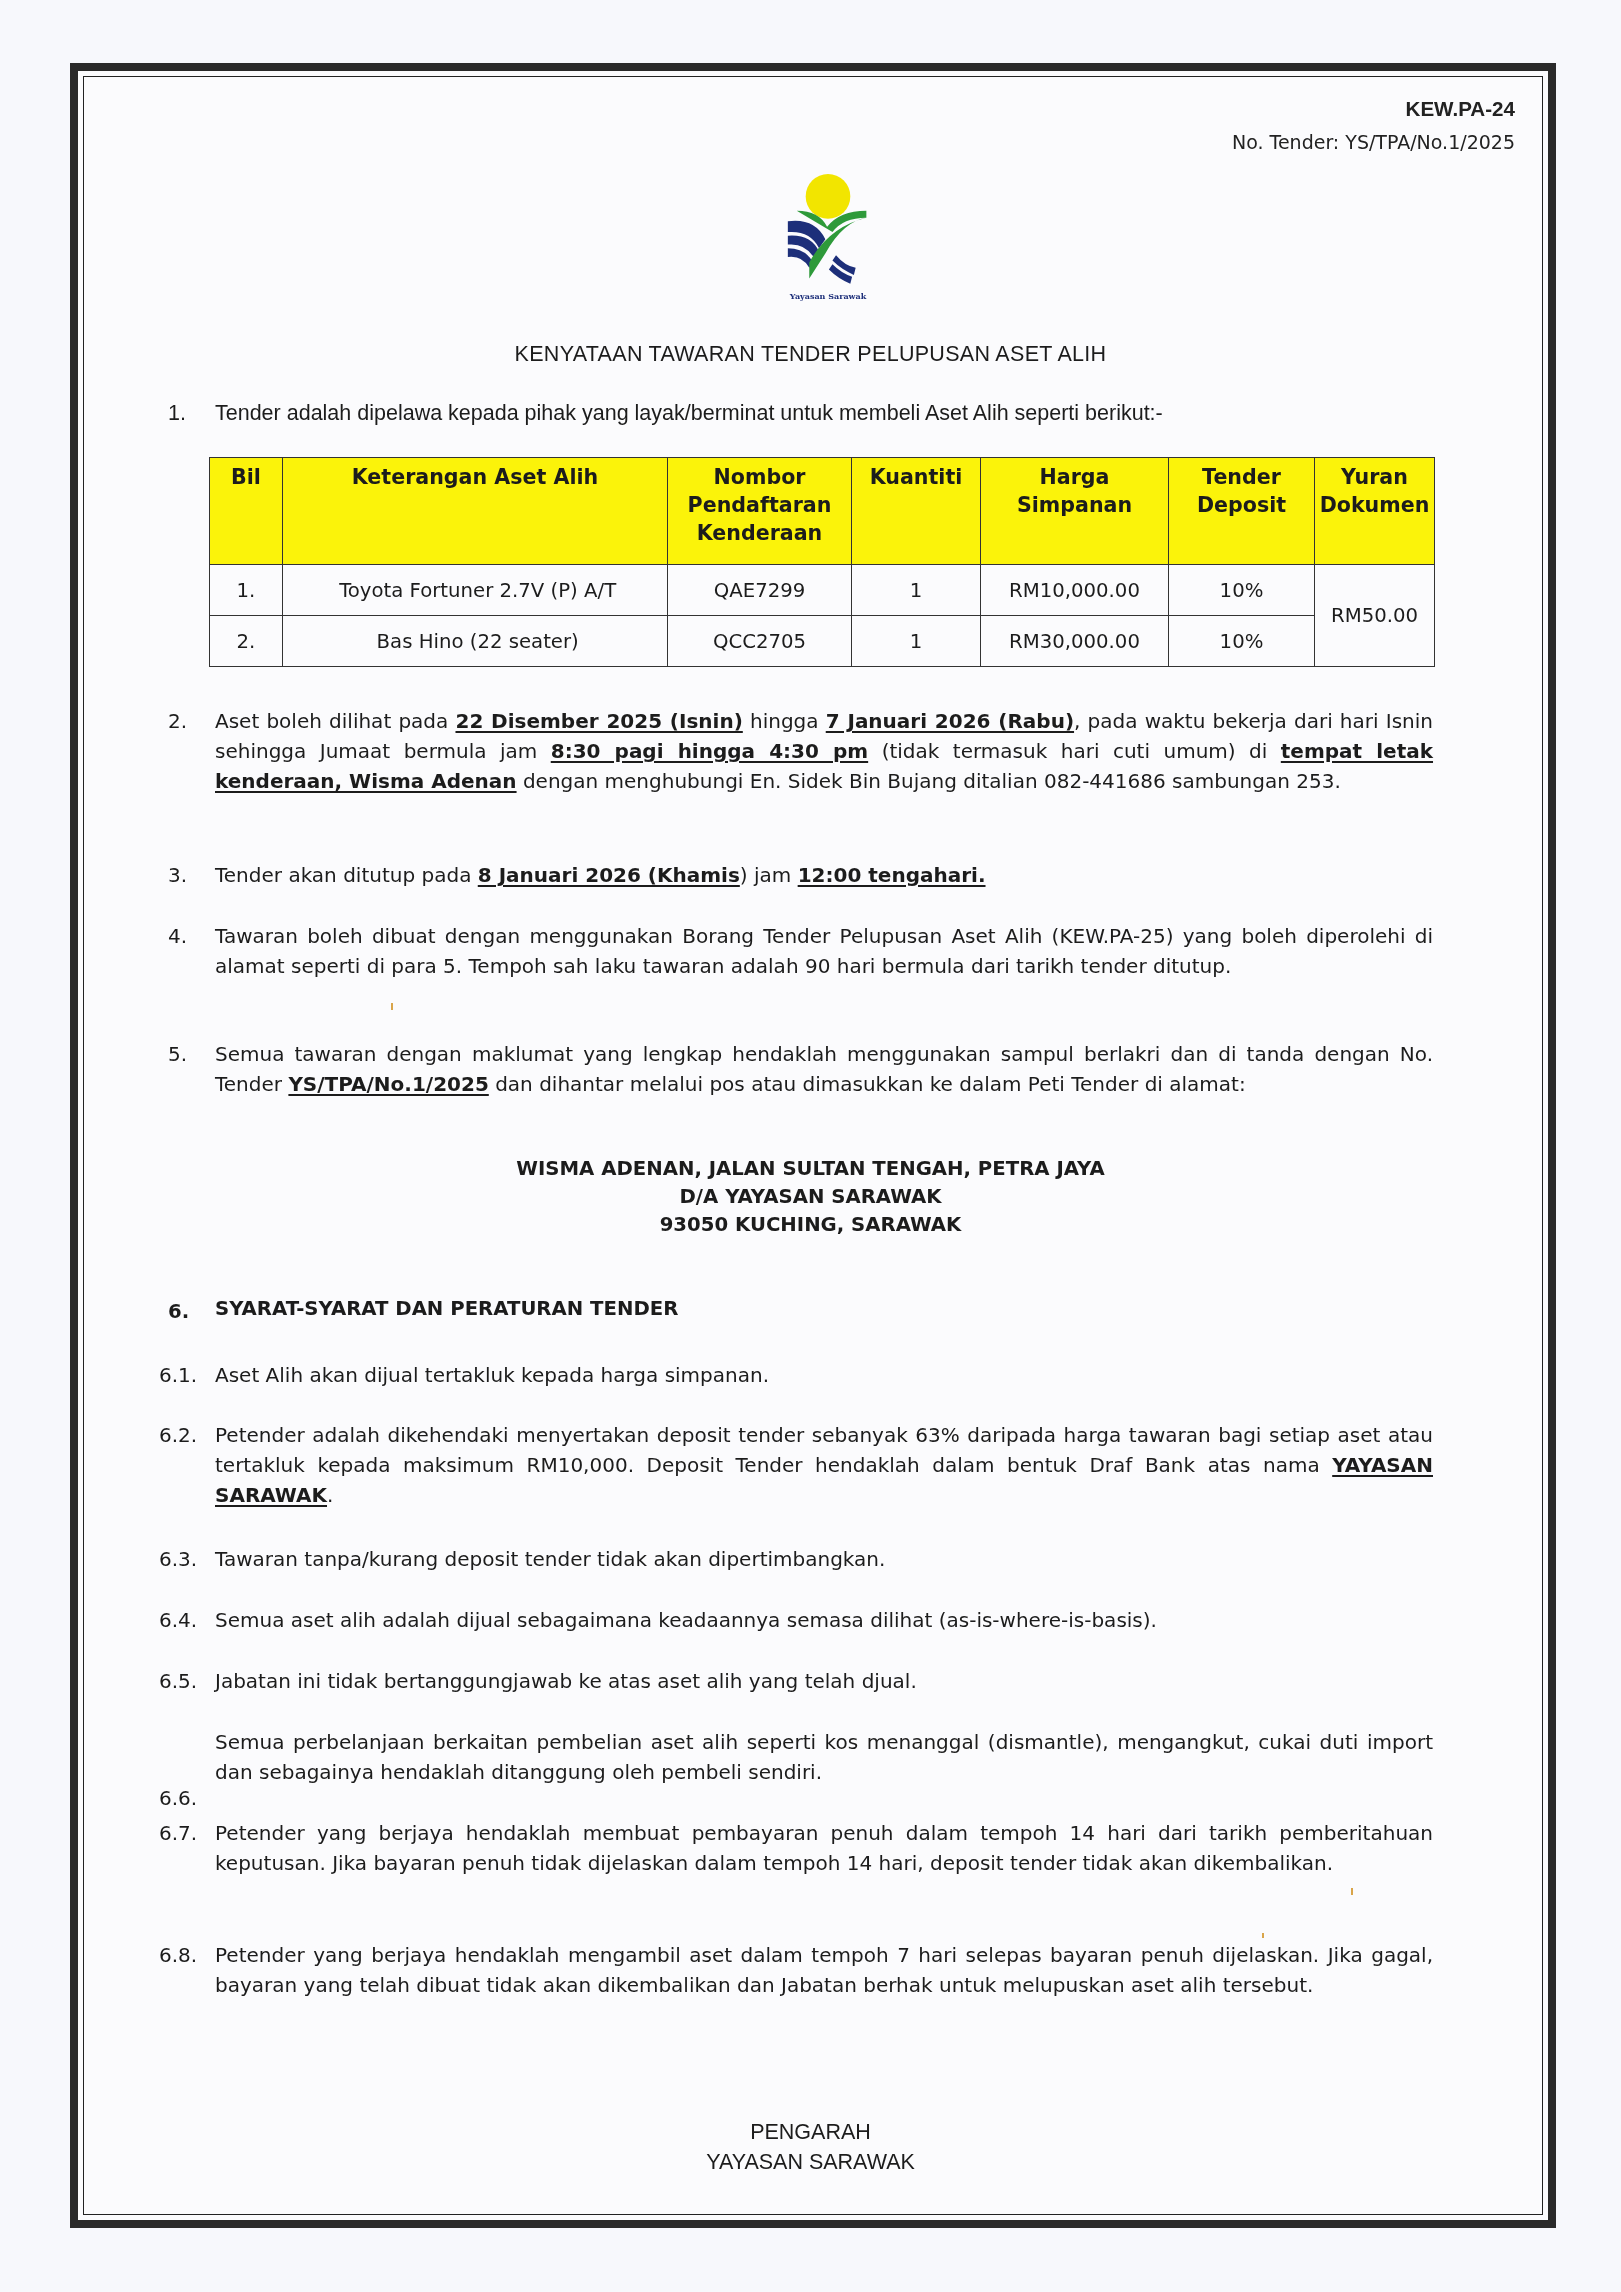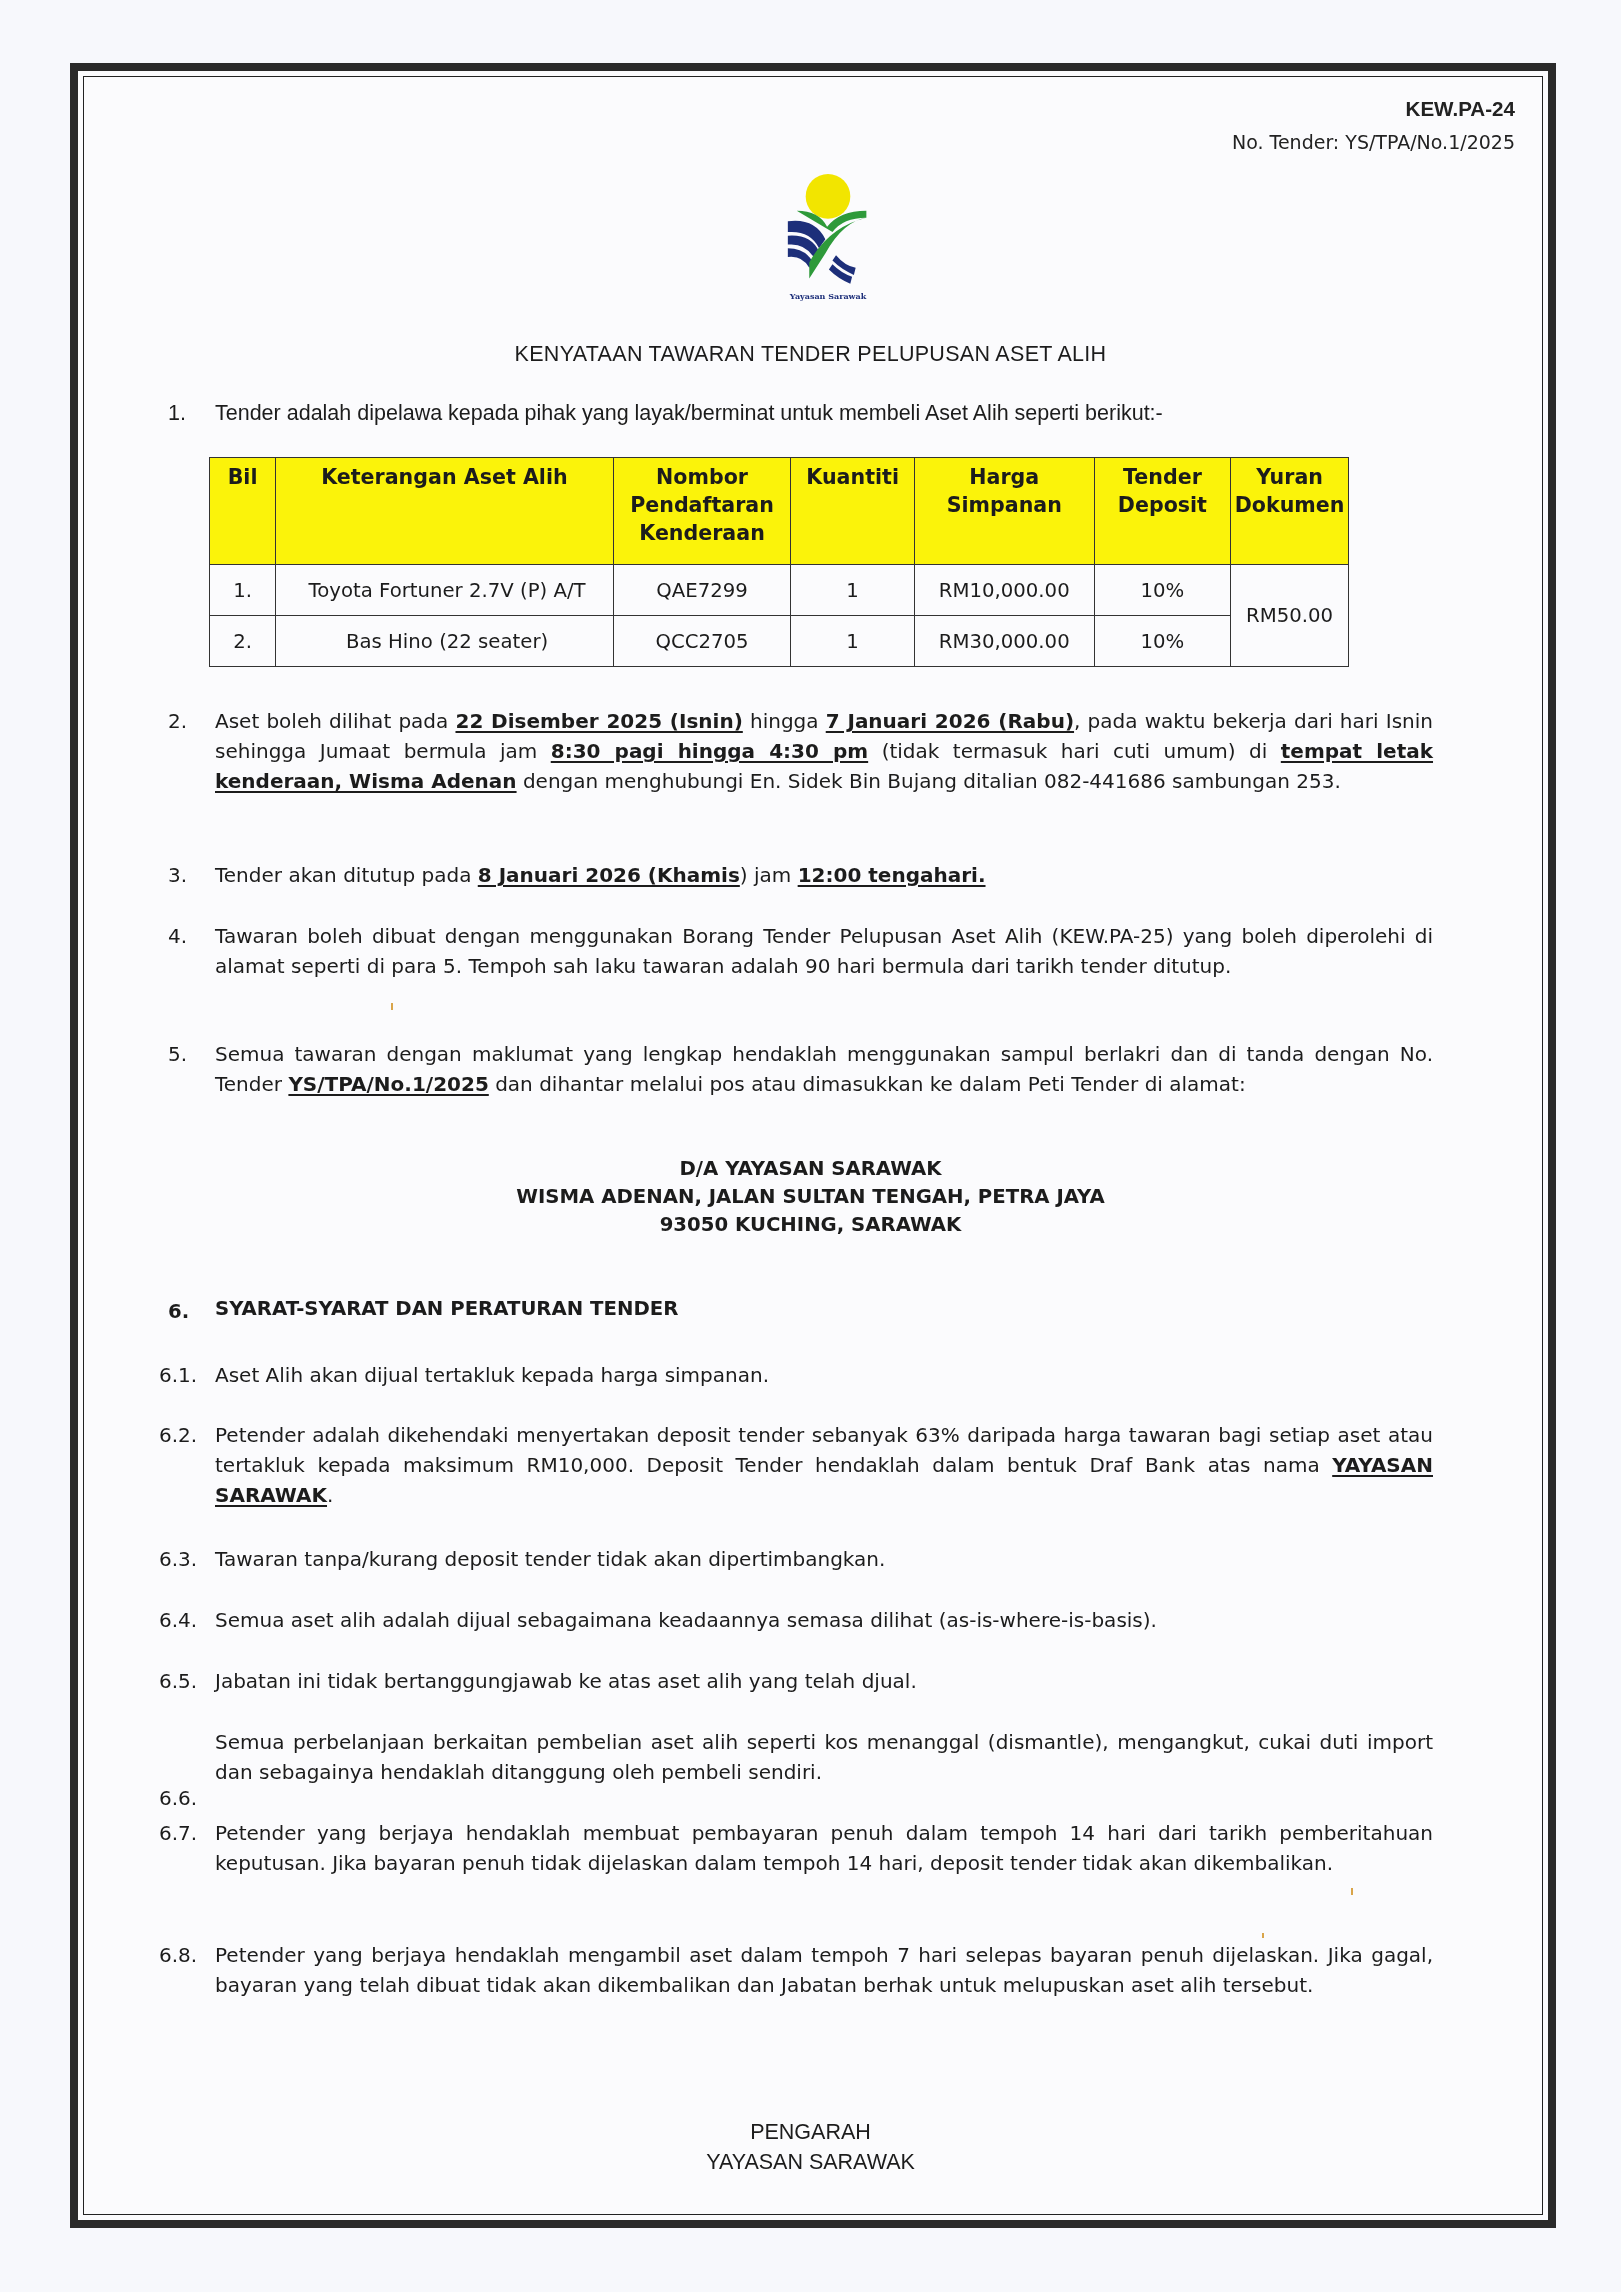--- a/index.html
+++ b/index.html
@@ -21,21 +21,21 @@
   .logo { left:770px; top:166px; width:116px; height:143px; }
   .logo-caption { position:absolute; left:0; width:100%; top:125px; text-align:center; font-family:"DejaVu Serif", serif; font-weight:bold; font-size:8px; color:#1d2f7a; }
   .doc-title { left:0; width:1621px; top:342px; text-align:center; font-family:"Liberation Sans", sans-serif; font-size:21.5px; letter-spacing:0.3px; }
   .para { left:215px; width:1218px; font-size:20px; line-height:30px; text-align:justify; }
   .num { position:absolute; left:168px; font-size:20px; line-height:30px; }
   .num-sub { left:159px; }
   .sans { font-family:"Liberation Sans", sans-serif; font-size:21.5px; }
   b { font-weight:bold; }
   u { text-decoration:underline; text-decoration-thickness:1.8px; text-underline-offset:2.7px; }
   table.assets {
-    position:absolute; left:209px; top:457px; width:1140px; border-collapse:collapse;
+    position:absolute; left:209px; top:457px; width:1226px; border-collapse:collapse;
     font-size:19.7px;
   }
   table.assets th, table.assets td { border:1.8px solid #333; }
   table.assets th {
     background:#fbf30a; vertical-align:top; font-weight:bold; padding:5.4px 3.6px 0 3.6px;
     height:107px; box-sizing:border-box; text-align:center; line-height:28px; font-size:20.6px;
   }
   table.assets td { height:50px; text-align:center; padding:0 7.2px; }
   table.assets td.left { text-align:center; padding-left:12.5px; }
   .address { left:0; width:1621px; top:1155px; text-align:center; font-weight:bold; font-size:19.7px; line-height:28px; }
@@ -130,22 +130,22 @@
 
 <div class="num" style="top:921px;">4.</div>
 <div class="abs para" style="top:921px;">Tawaran boleh dibuat dengan menggunakan Borang Tender Pelupusan Aset Alih (KEW.PA-25) yang boleh diperolehi di alamat seperti di para 5. Tempoh sah laku tawaran adalah 90 hari bermula dari tarikh tender ditutup.</div>
 
 <div class="num" style="top:1039px;">5.</div>
 <div class="abs para" style="top:1039px;">
   <span>Semua tawaran dengan maklumat yang lengkap hendaklah menggunakan sampul berlakri dan di tanda dengan No. Tender </span><b><u>YS/TPA/No.1/2025</u></b><span> dan dihantar melalui pos atau dimasukkan ke dalam Peti Tender di alamat:</span>
 </div>
 
 <div class="abs address">
+  <div>WISMA ADENAN, JALAN SULTAN TENGAH, PETRA JAYA</div>
   <div>D/A YAYASAN SARAWAK</div>
-  <div>WISMA ADENAN, JALAN SULTAN TENGAH, PETRA JAYA</div>
   <div>93050 KUCHING, SARAWAK</div>
 </div>
 
 <div class="num" style="top:1297px; font-weight:bold; font-size:19.7px;">6.</div>
 <div class="abs sec6">SYARAT-SYARAT DAN PERATURAN TENDER</div>
 
 <div class="num num-sub" style="top:1360px;">6.1.</div>
 <div class="abs para" style="top:1360px;">Aset Alih akan dijual tertakluk kepada harga simpanan.</div>
 
 <div class="num num-sub" style="top:1420px;">6.2.</div>

